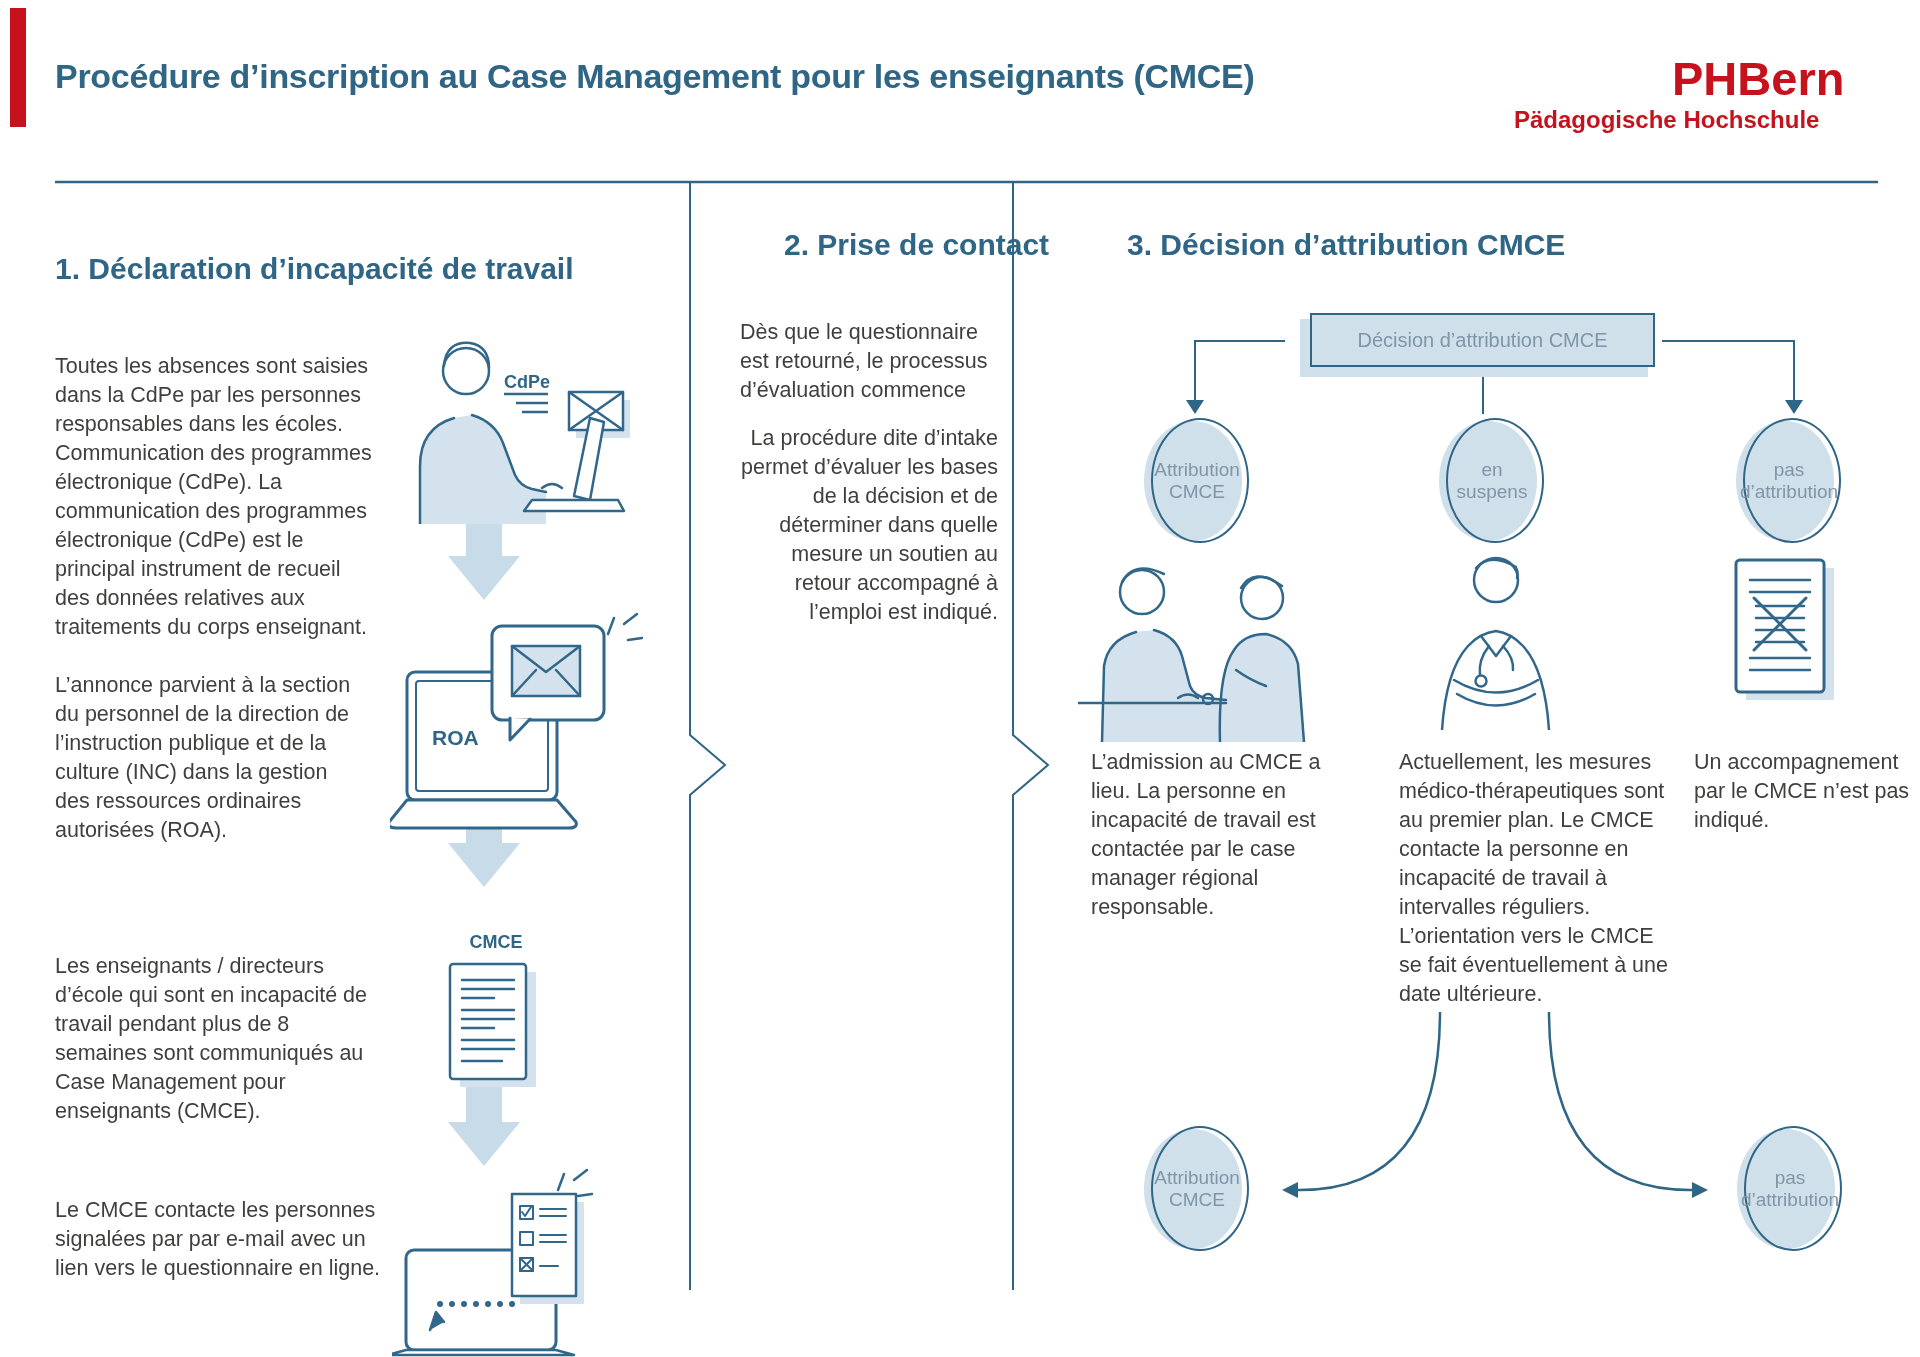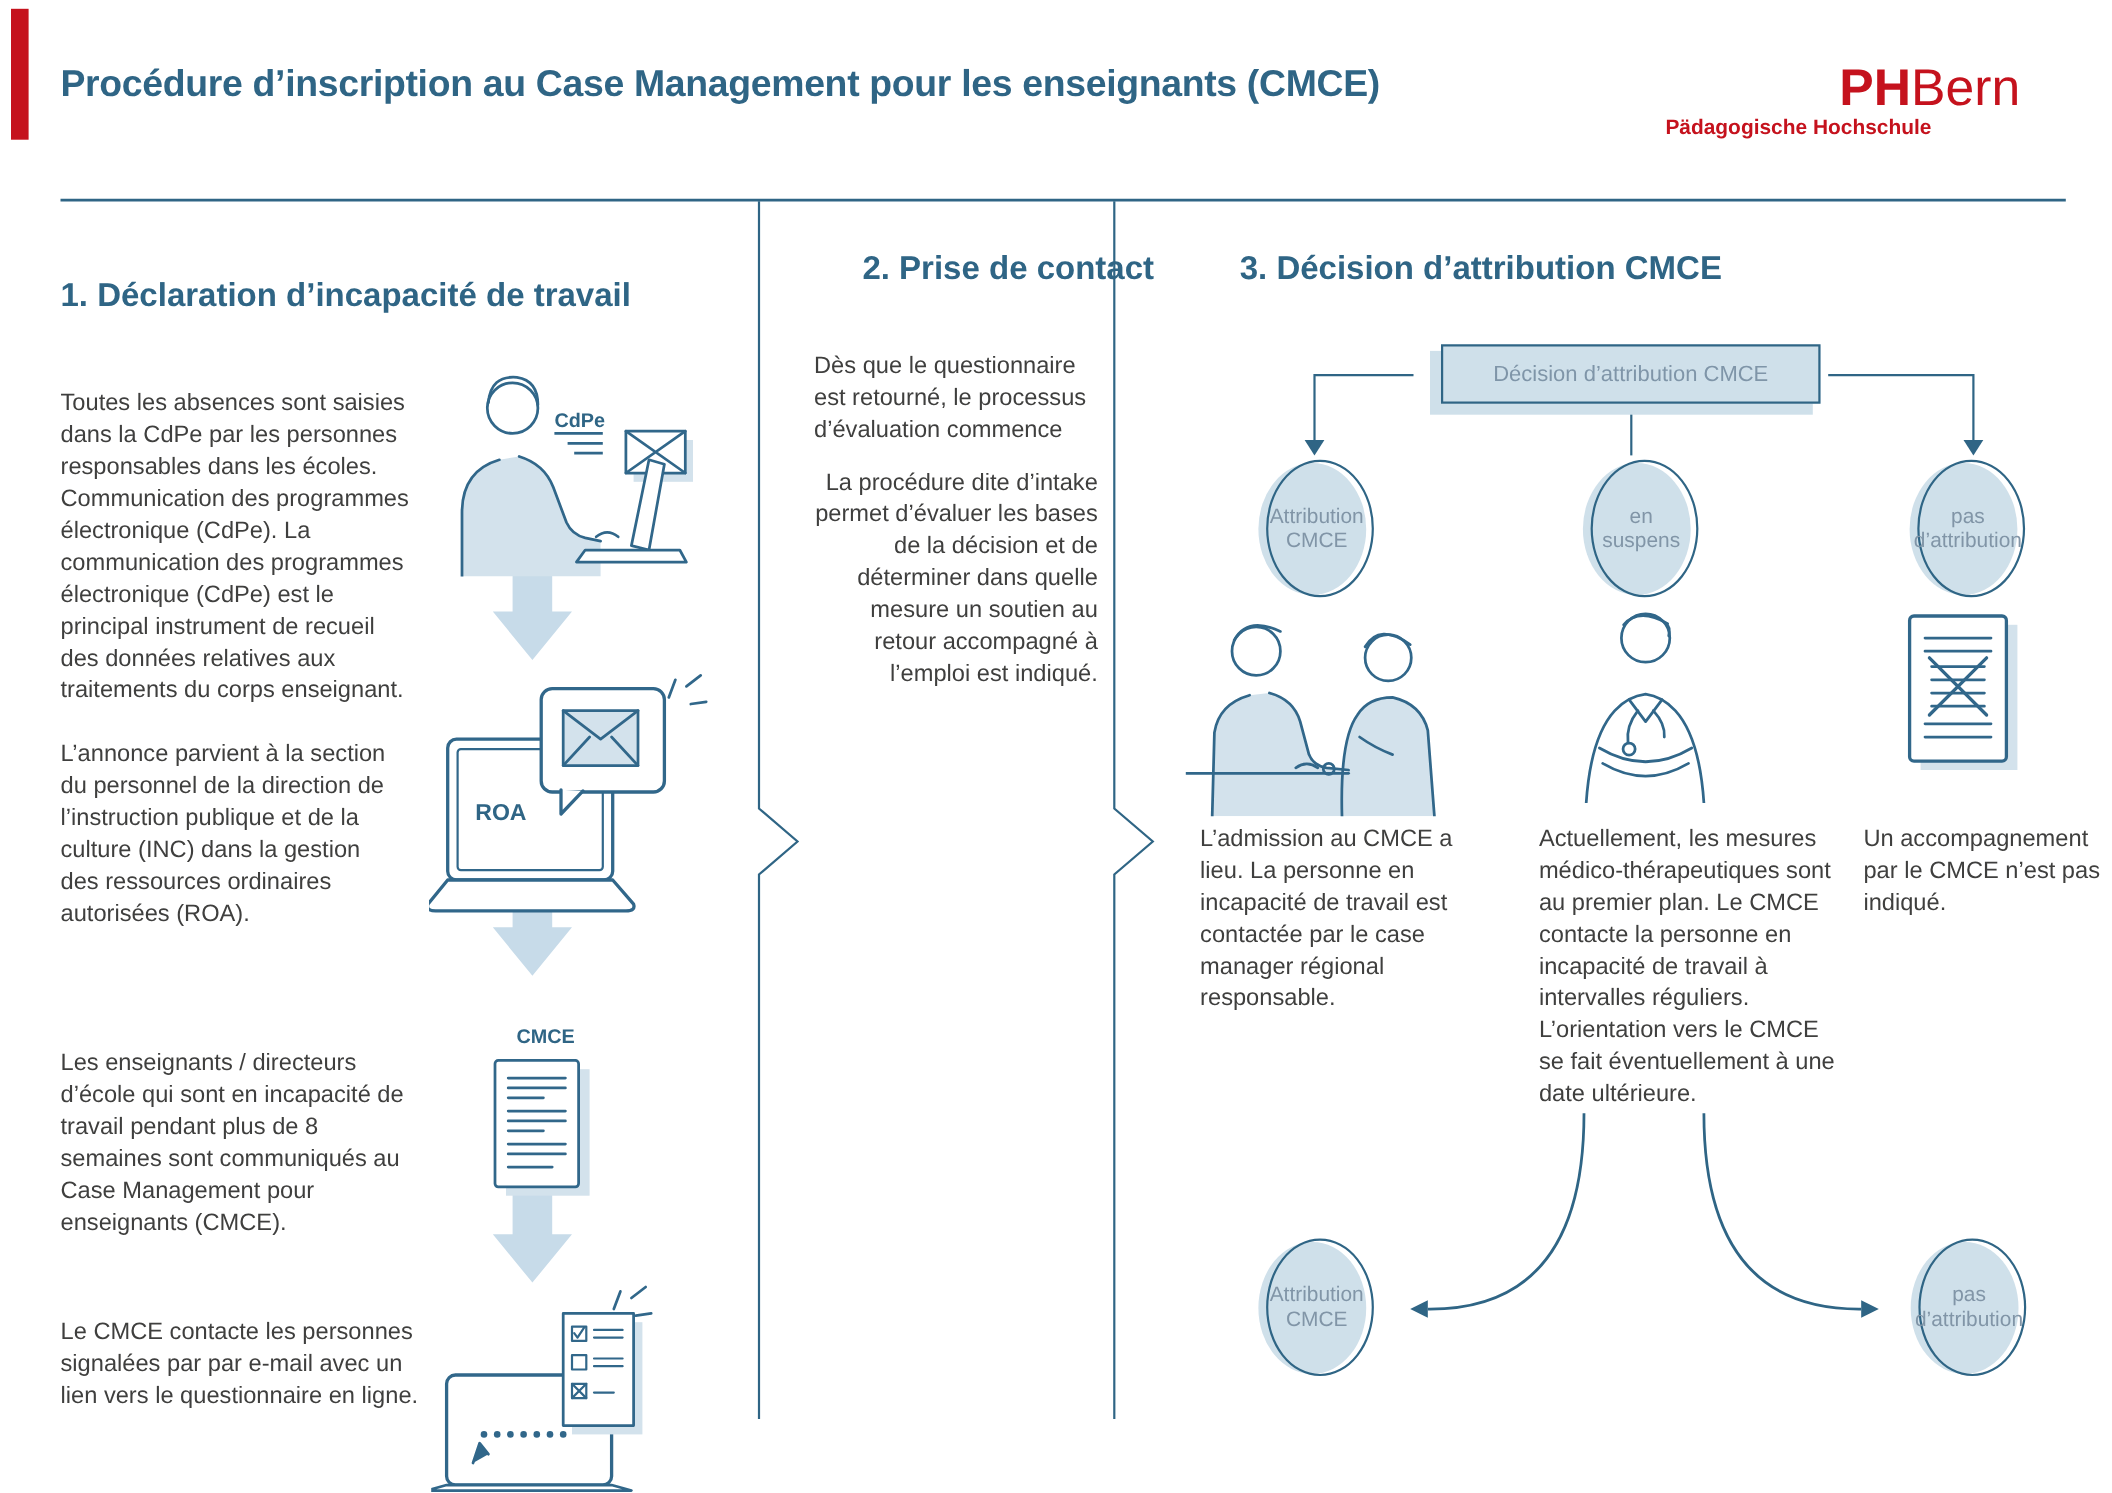--- a/index.html
+++ b/index.html
@@ -3,22 +3,22 @@
 <meta charset="utf-8">
 <style>
   html,body{margin:0;padding:0;background:#fff;}
   .canvas{position:relative;width:1920px;height:1357px;background:#ffffff;overflow:hidden;
           font-family:"Liberation Sans", sans-serif;}
   .abs{position:absolute;}
   .red-bar{left:10px;top:8px;width:16px;height:119px;background:#c5121d;}
   .page-title{left:55px;top:57px;width:1300px;font-size:34px;font-weight:bold;color:#2f6585;letter-spacing:-0.3px;}
   .logo{left:1672px;top:55px;font-size:47px;color:#c5121d;white-space:nowrap;line-height:1;}
   .logo .ph{font-weight:bold;text-align:right;}
-  .logo .bern{font-weight:normal;}
-  .logo-sub{left:1514px;top:106px;font-size:19px;font-weight:bold;color:#c5121d;white-space:nowrap;}
+  .logo .bern{font-weight:bold;}
+  .logo-sub{left:1514px;top:106px;font-size:24px;font-weight:bold;color:#c5121d;white-space:nowrap;}
   .col-heading{font-size:30px;font-weight:bold;color:#2f6585;white-space:nowrap;}
   .para{font-size:21.5px;line-height:29px;color:#3f3f3e;}
   .svg-overlay{left:0;top:0;pointer-events:none;}
   .dbox-shadow{left:1300px;top:319px;width:348px;height:58px;background:#cfe0ea;}
   .dbox{left:1310px;top:313px;width:341px;height:50px;background:#cfe0ea;border:2.5px solid #2f6585;
         display:flex;align-items:center;justify-content:center;color:#7f95a8;font-size:20px;}
   .circle{width:106px;height:126px;}
   .circle-fill{position:absolute;left:0;top:3px;width:98px;height:120px;border-radius:50%;background:#cfe0ea;}
   .circle-ring{position:absolute;left:7px;top:0;width:94px;height:121px;border-radius:50%;border:2.5px solid #2f6585;}
   .circle-label{position:absolute;left:0;top:0;width:106px;height:126px;display:flex;align-items:center;justify-content:center;

